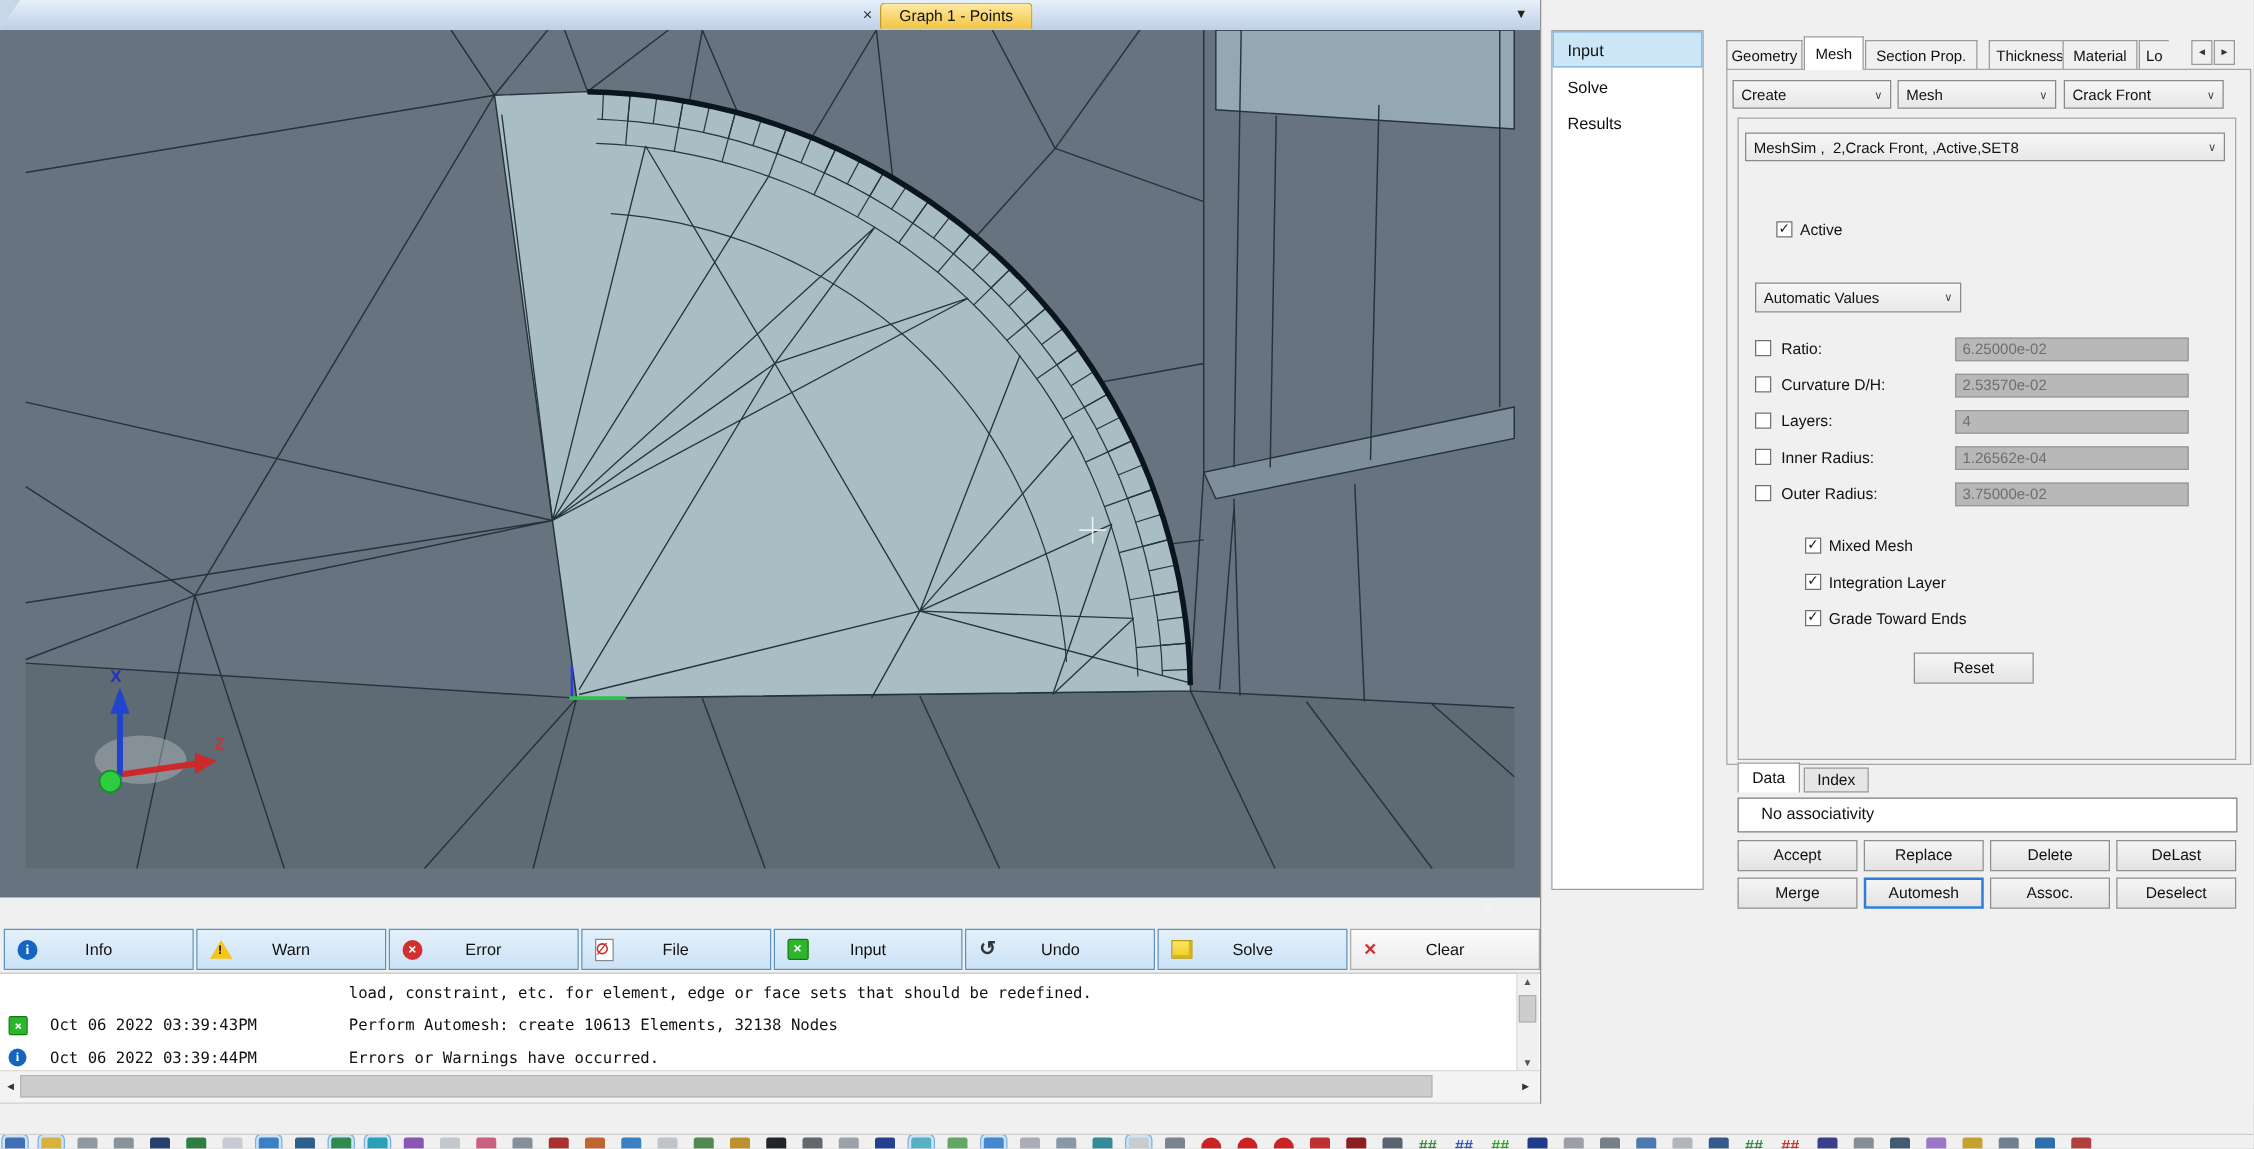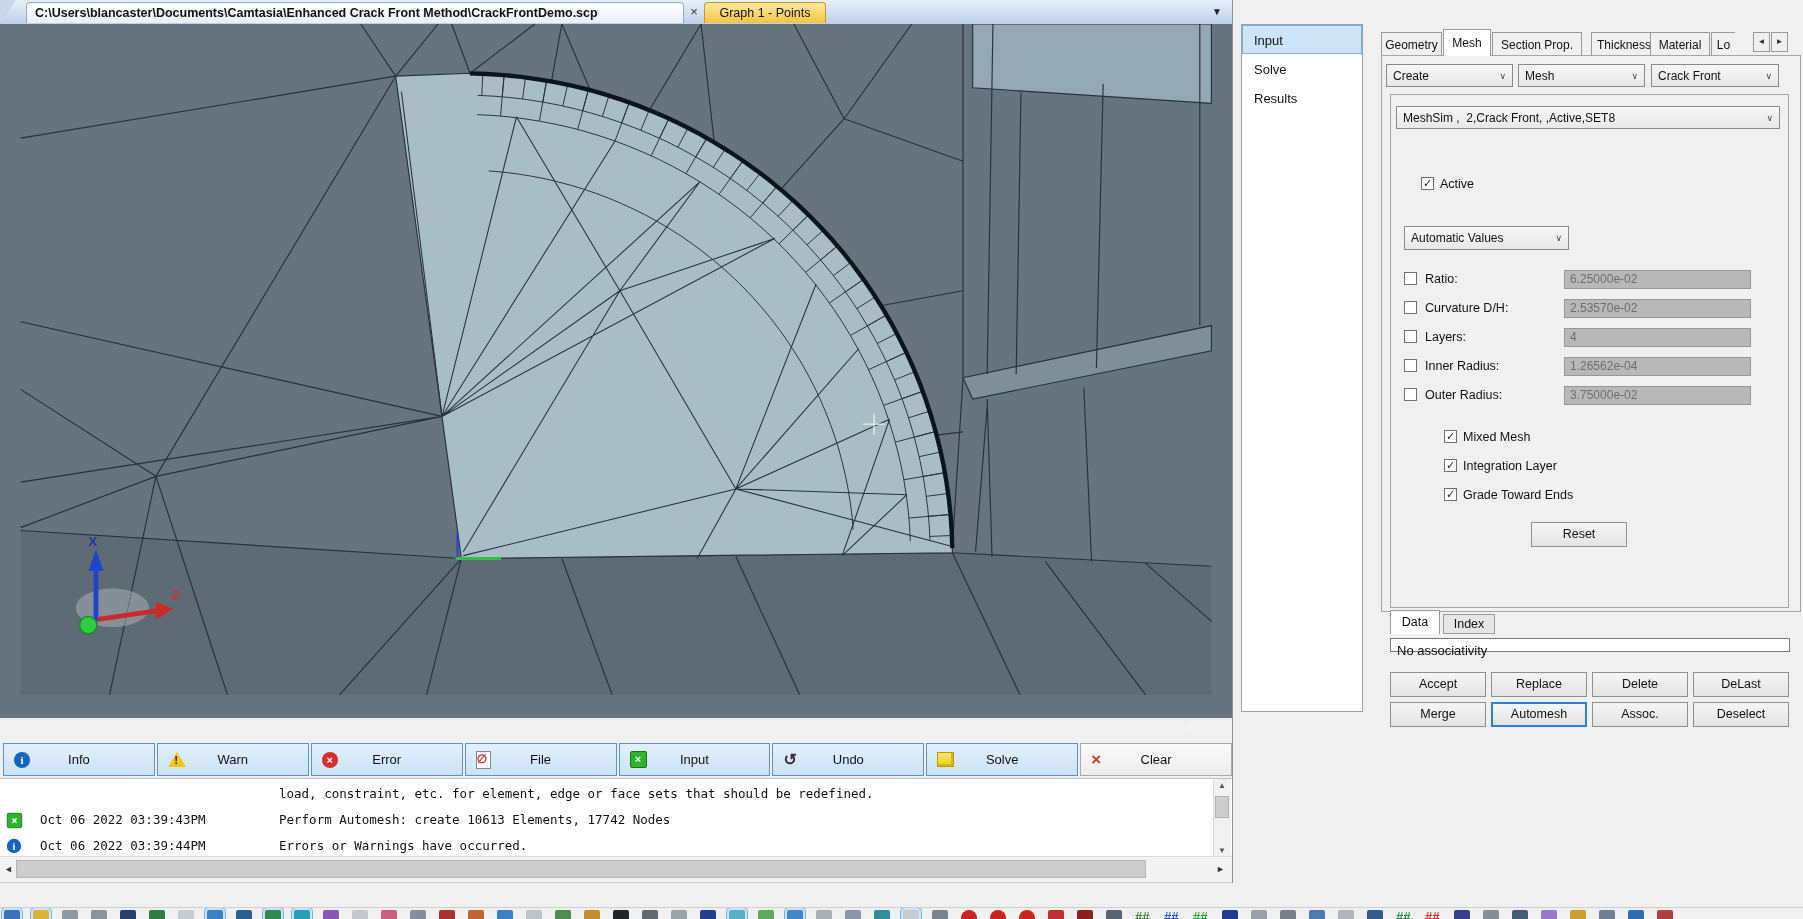--- a/index.html
+++ b/index.html
@@ -86,36 +86,33 @@
   .cb{position:absolute;width:13px;height:13px;background:#fff;border:1px solid #707070;box-sizing:border-box;
     text-align:center;font-size:11px;line-height:11px;color:#1a1a1a;}
   .cblabel{position:absolute;font-size:12.5px;white-space:nowrap;}
   .dfield{position:absolute;width:187px;height:19px;background:#b8b8b8;border:1px solid #979797;box-sizing:border-box;
     color:#6e6e6e;font-size:12px;line-height:17px;padding-left:5px;}
   #reset-btn{left:298px;top:522px;width:96px;height:25px;background:linear-gradient(#f5f5f5,#e4e4e4);
     border:1px solid #8f8f8f;box-sizing:border-box;text-align:center;line-height:23px;font-size:12.5px;}
   .dtab{position:absolute;box-sizing:border-box;border:1px solid #9a9a9a;text-align:center;font-size:12.5px;}
   #data-tab{left:157px;top:610px;width:50px;height:24px;background:#fff;border-bottom:none;line-height:23px;z-index:2;}
   #index-tab{left:210px;top:614px;width:52px;height:20px;background:#e6e6e6;line-height:18px;}
-  #assoc-field{left:157px;top:638px;width:400px;height:14px;background:#fff;border:1px solid #7a7a7a;
-    box-sizing:border-box;font-size:13px;line-height:24px;padding-left:6px;}
+  #assoc-field{left:157px;top:638px;width:400px;height:28px;background:#fff;border:1px solid #7a7a7a;
+    box-sizing:border-box;font-size:13px;line-height:24px;padding-left:18px;}
   .pbtn{position:absolute;width:96px;height:25px;background:linear-gradient(#f5f5f5,#e3e3e3);
     border:1px solid #8f8f8f;box-sizing:border-box;text-align:center;line-height:23px;font-size:12.5px;}
   .pbtn.focus{border:2px solid #2e7fd4;line-height:21px;}
 </style>
 </head>
 <body>
 
 <div id="app">
 
   <div class="abs" id="tabbar">
     <div class="abs" id="tabbar-corner"></div>
-  </div>
-  <div class="ftab" id="file-tab">
-    <span>C:\Users\blancaster\Documents\Camtasia\Enhanced Crack Front Method\CrackFrontDemo.scp</span>
   </div>
   <div class="abs" id="file-close">×</div>
   <div class="ftab" id="graph-tab">
     <span>Graph 1 - Points</span>
   </div>
   <div class="abs" id="tabbar-menu">▼</div>
 
   <div class="abs" id="viewport">
     <svg width="1232" height="694" viewBox="0 24 1232 718">
 
@@ -272,21 +269,21 @@
     </div>
   </div>
 
   <div class="abs" id="mlog-body">
     <div class="logrow" style="top:5px;">
       <span class="m">load, constraint, etc. for element, edge or face sets that should be redefined.</span>
     </div>
     <div class="logrow" style="top:31px;">
       <span class="lic ico-input">×</span>
       <span class="t">Oct 06 2022 03:39:43PM</span>
-      <span class="m">Perform Automesh: create 10613 Elements, 17742 Nodes</span>
+      <span class="m">Perform Automesh: create 10613 Elements, 32138 Nodes</span>
     </div>
     <div class="logrow" style="top:57px;">
       <span class="lic ico-info">i</span>
       <span class="t">Oct 06 2022 03:39:44PM</span>
       <span class="m">Errors or Warnings have occurred.</span>
     </div>
   </div>
   <div class="abs" id="mlog-vscroll"></div>
   <div class="varrow" style="top:781px;">▲</div>
   <div class="abs" id="mlog-vthumb"></div>

